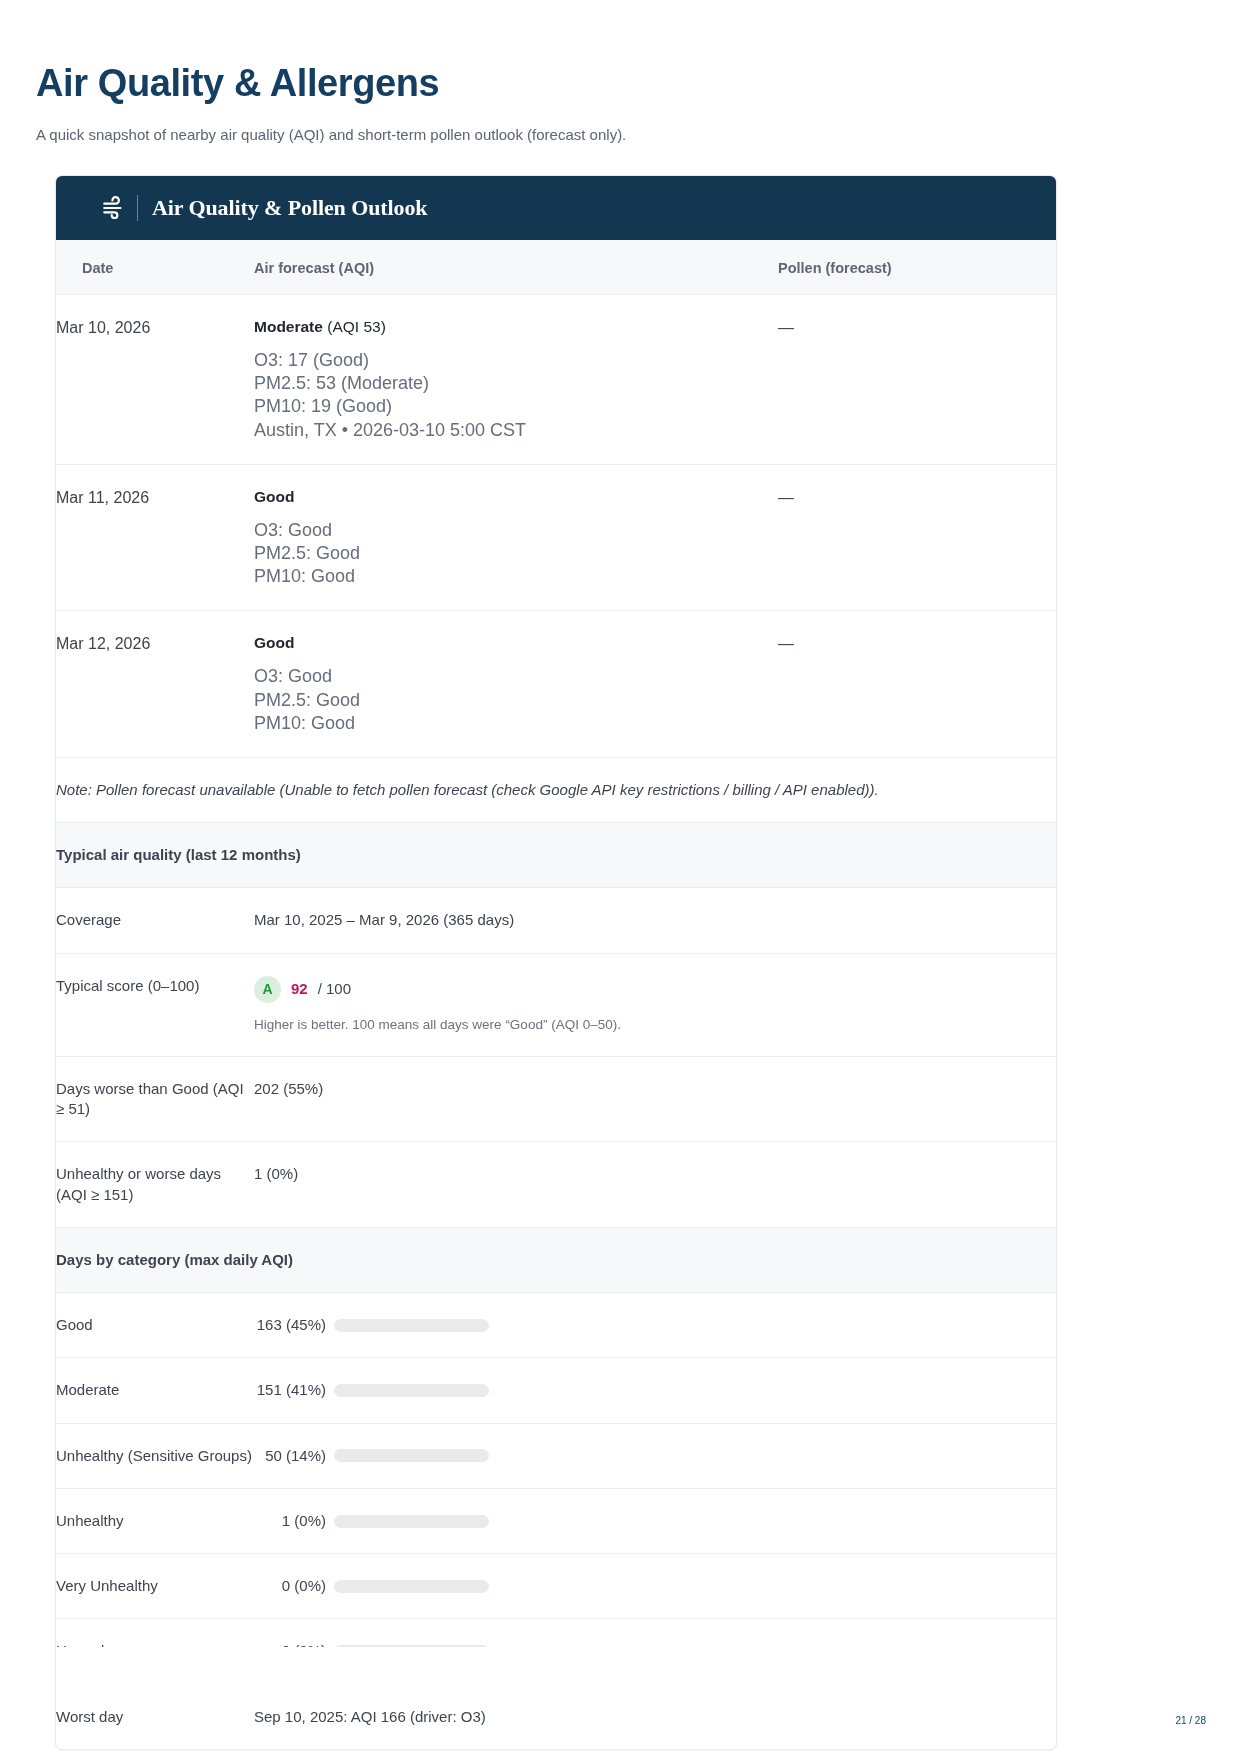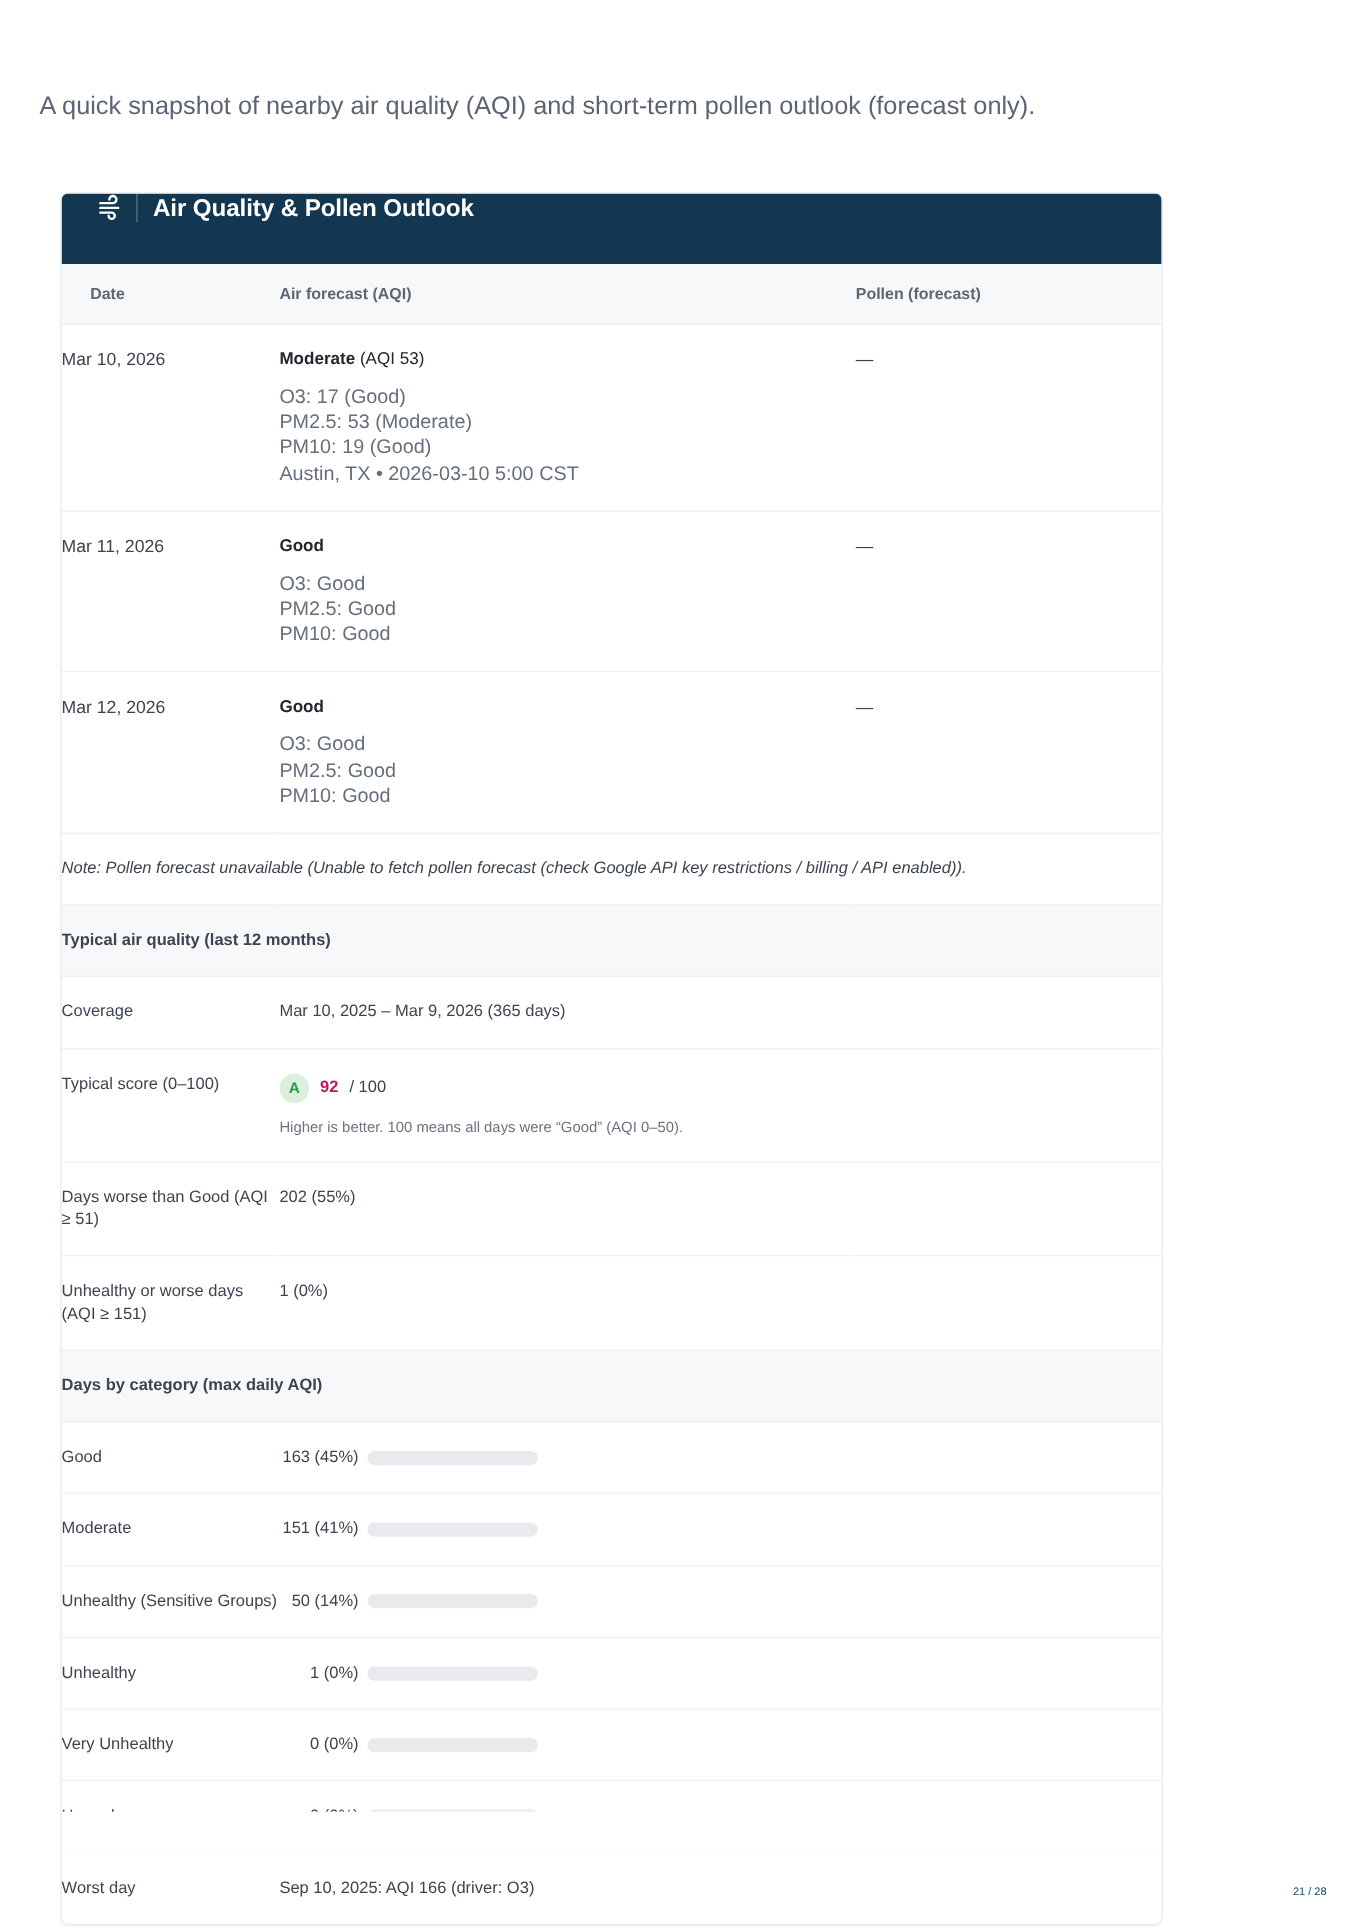--- a/index.html
+++ b/index.html
@@ -26,21 +26,21 @@
   }
   .page-title {
     font-size: 38px;
     font-weight: 700;
     color: #153e63;
     letter-spacing: -0.4px;
     line-height: 1.15;
   }
   .page-subtitle {
     margin-top: 18px;
-    font-size: 23px;
+    font-size: 15px;
     color: #5b6472;
     line-height: 1.4;
     font-weight: 400;
   }
 
   
   .card {
     position: absolute;
     left: 55px;
     top: 175px;
@@ -49,21 +49,23 @@
     border: 1px solid #e6e8ec;
     border-radius: 7px;
     overflow: hidden;
     box-shadow: 0 1px 2px rgba(16,24,40,0.04);
   }
 
   .card-header {
     height: 64px;
     background: #133651;
     display: flex;
-    padding-left: 32px;
+    align-items: center;
+    padding-left: 45px;
+    font-family: Liberation Serif, serif;
   }
   .card-header .wind-icon {
     width: 26px;
     height: 26px;
     display: block;
     flex: 0 0 auto;
   }
   .hdr-divider {
     width: 1px;
     height: 26px;
@@ -228,20 +230,21 @@
     border-left: 1px solid #e6e8ec;
     border-right: 1px solid #e6e8ec;
   }
 </style>
 </head>
 <body>
 
 <div class="page">
 
   <div class="page-header">
+    <h1 class="page-title">Air Quality &amp; Allergens</h1>
     <p class="page-subtitle">A quick snapshot of nearby air quality (AQI) and short-term pollen outlook (forecast only).</p>
   </div>
 
   <div class="card">
 
     <div class="card-header" style="background: rgb(19, 54, 81);">
       <span>
         <svg class="wind-icon" viewBox="0 0 24 24" fill="none" stroke="#ffffff" stroke-width="2" stroke-linecap="round" stroke-linejoin="round">
           <path d="M3 8h10.5a3 3 0 1 0-3-3"></path>
           <path d="M3 12h15"></path>

